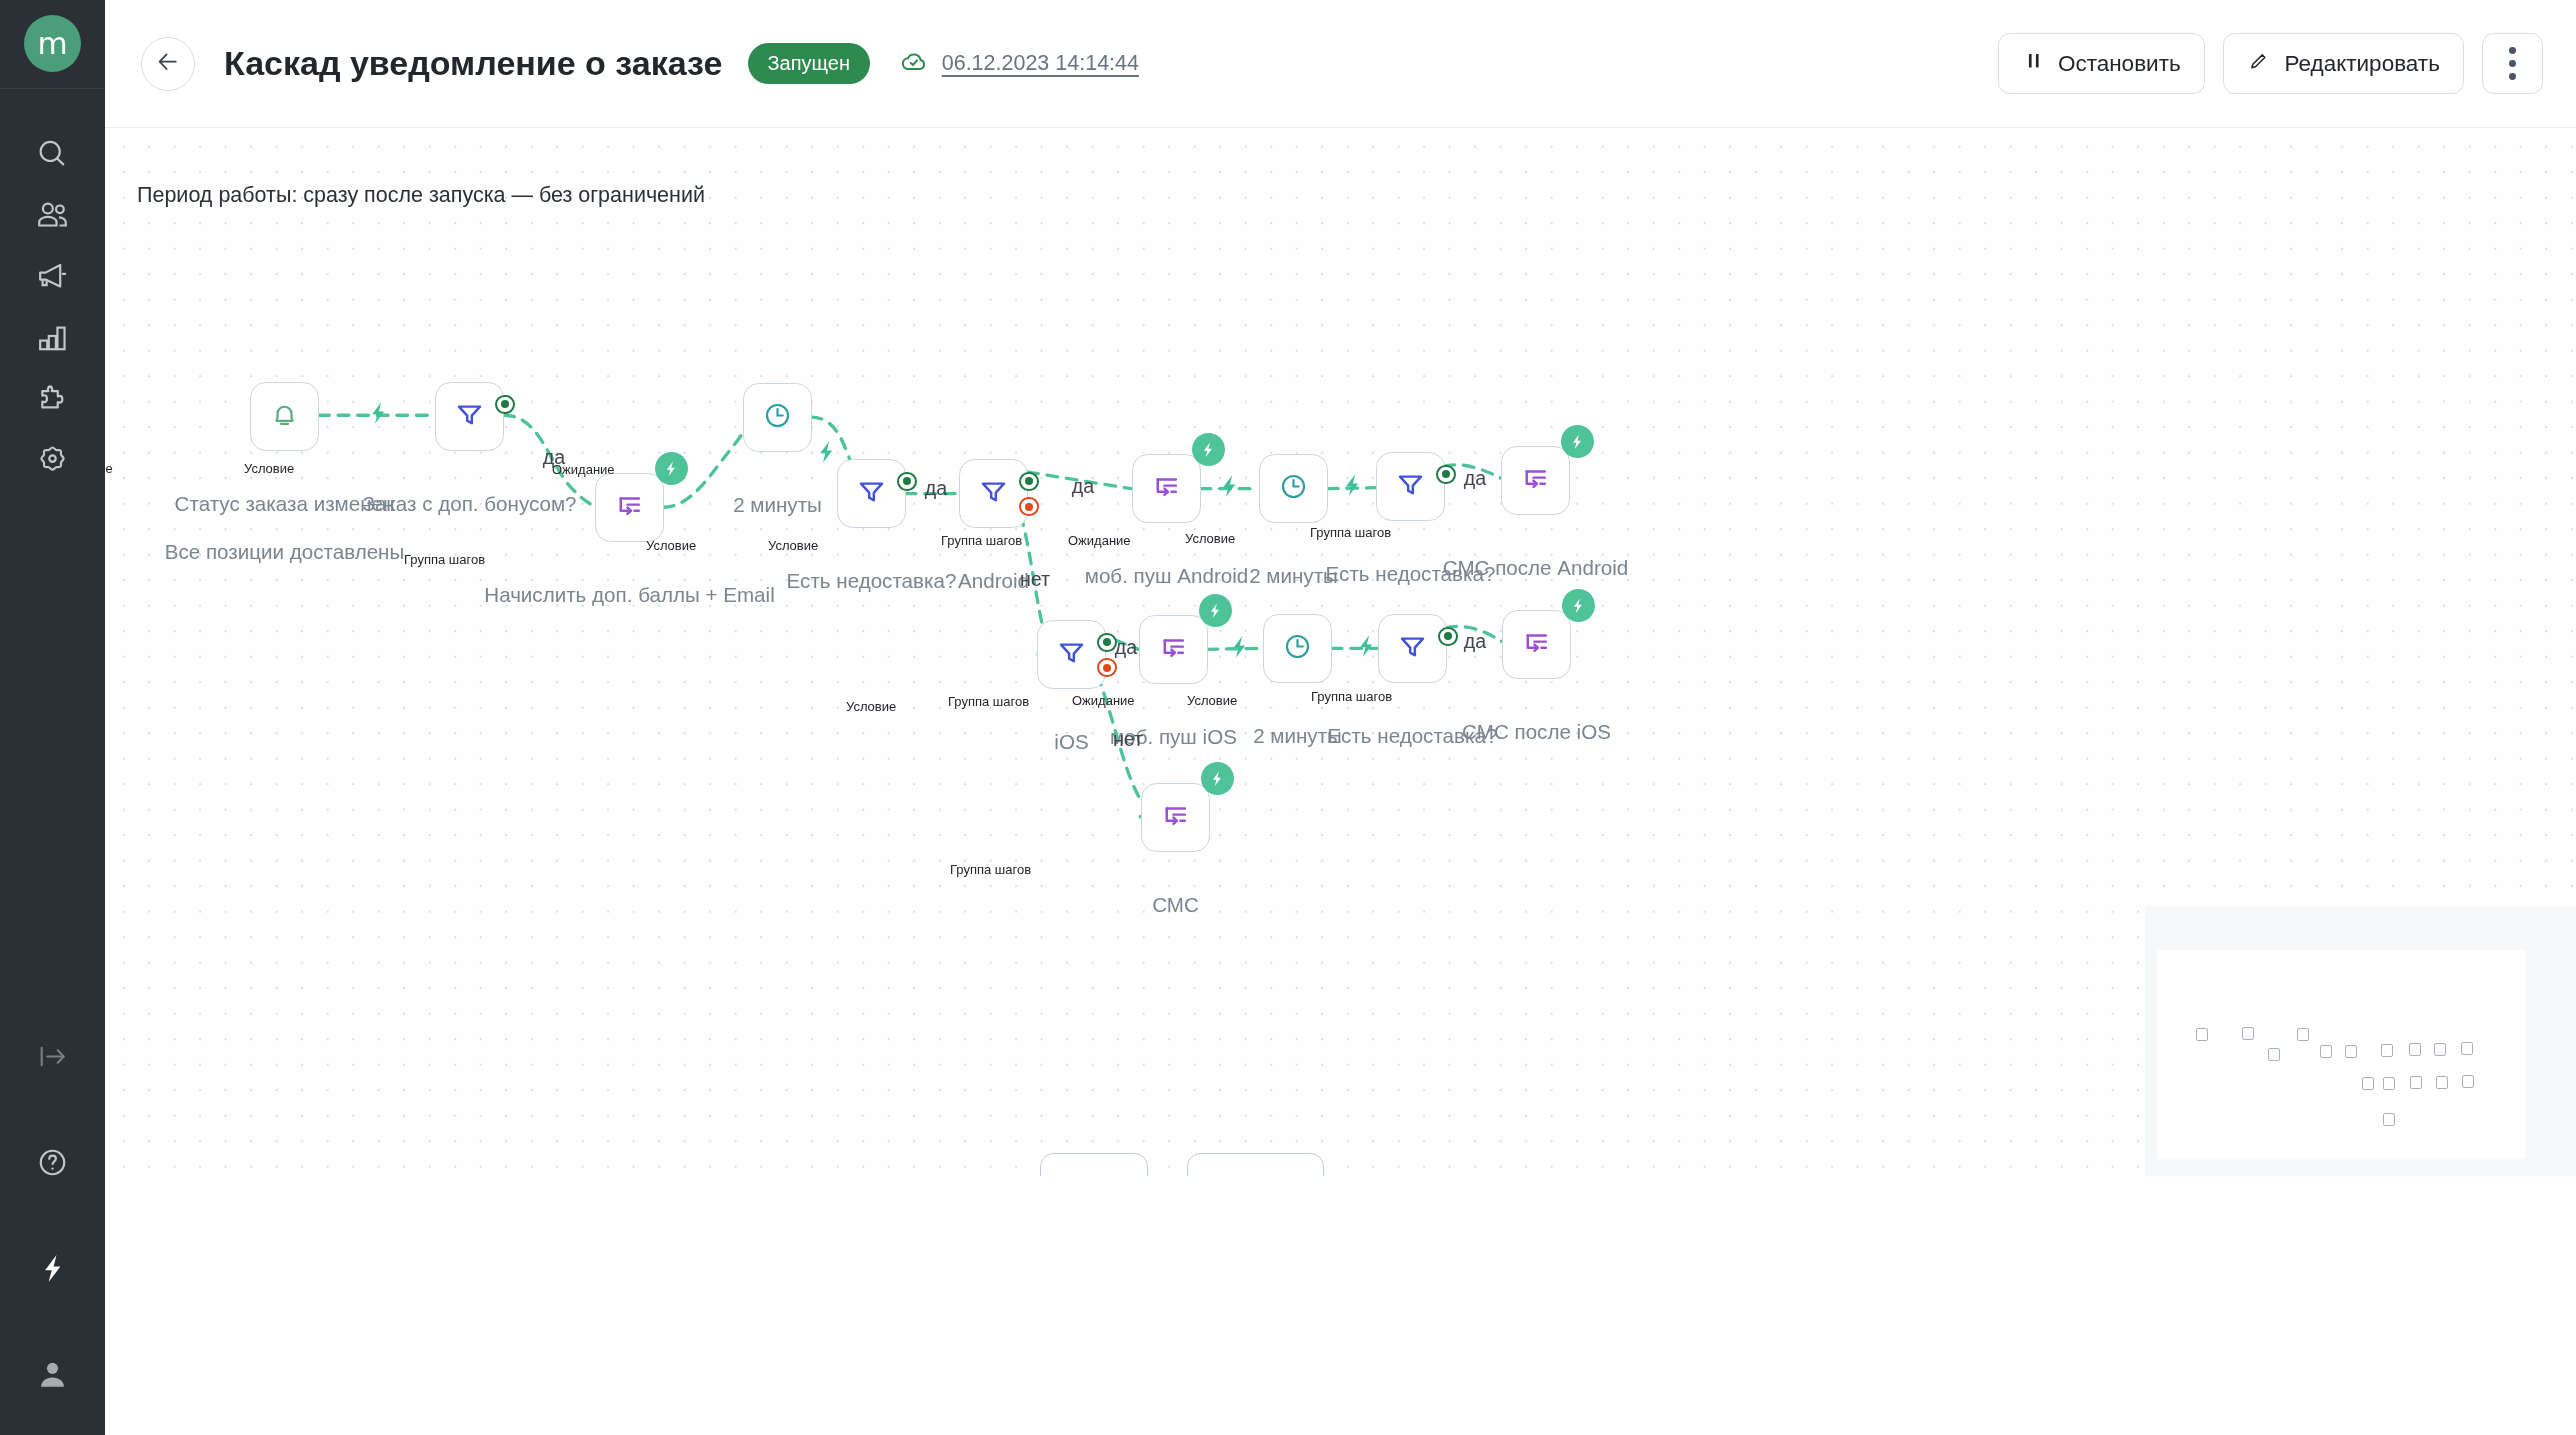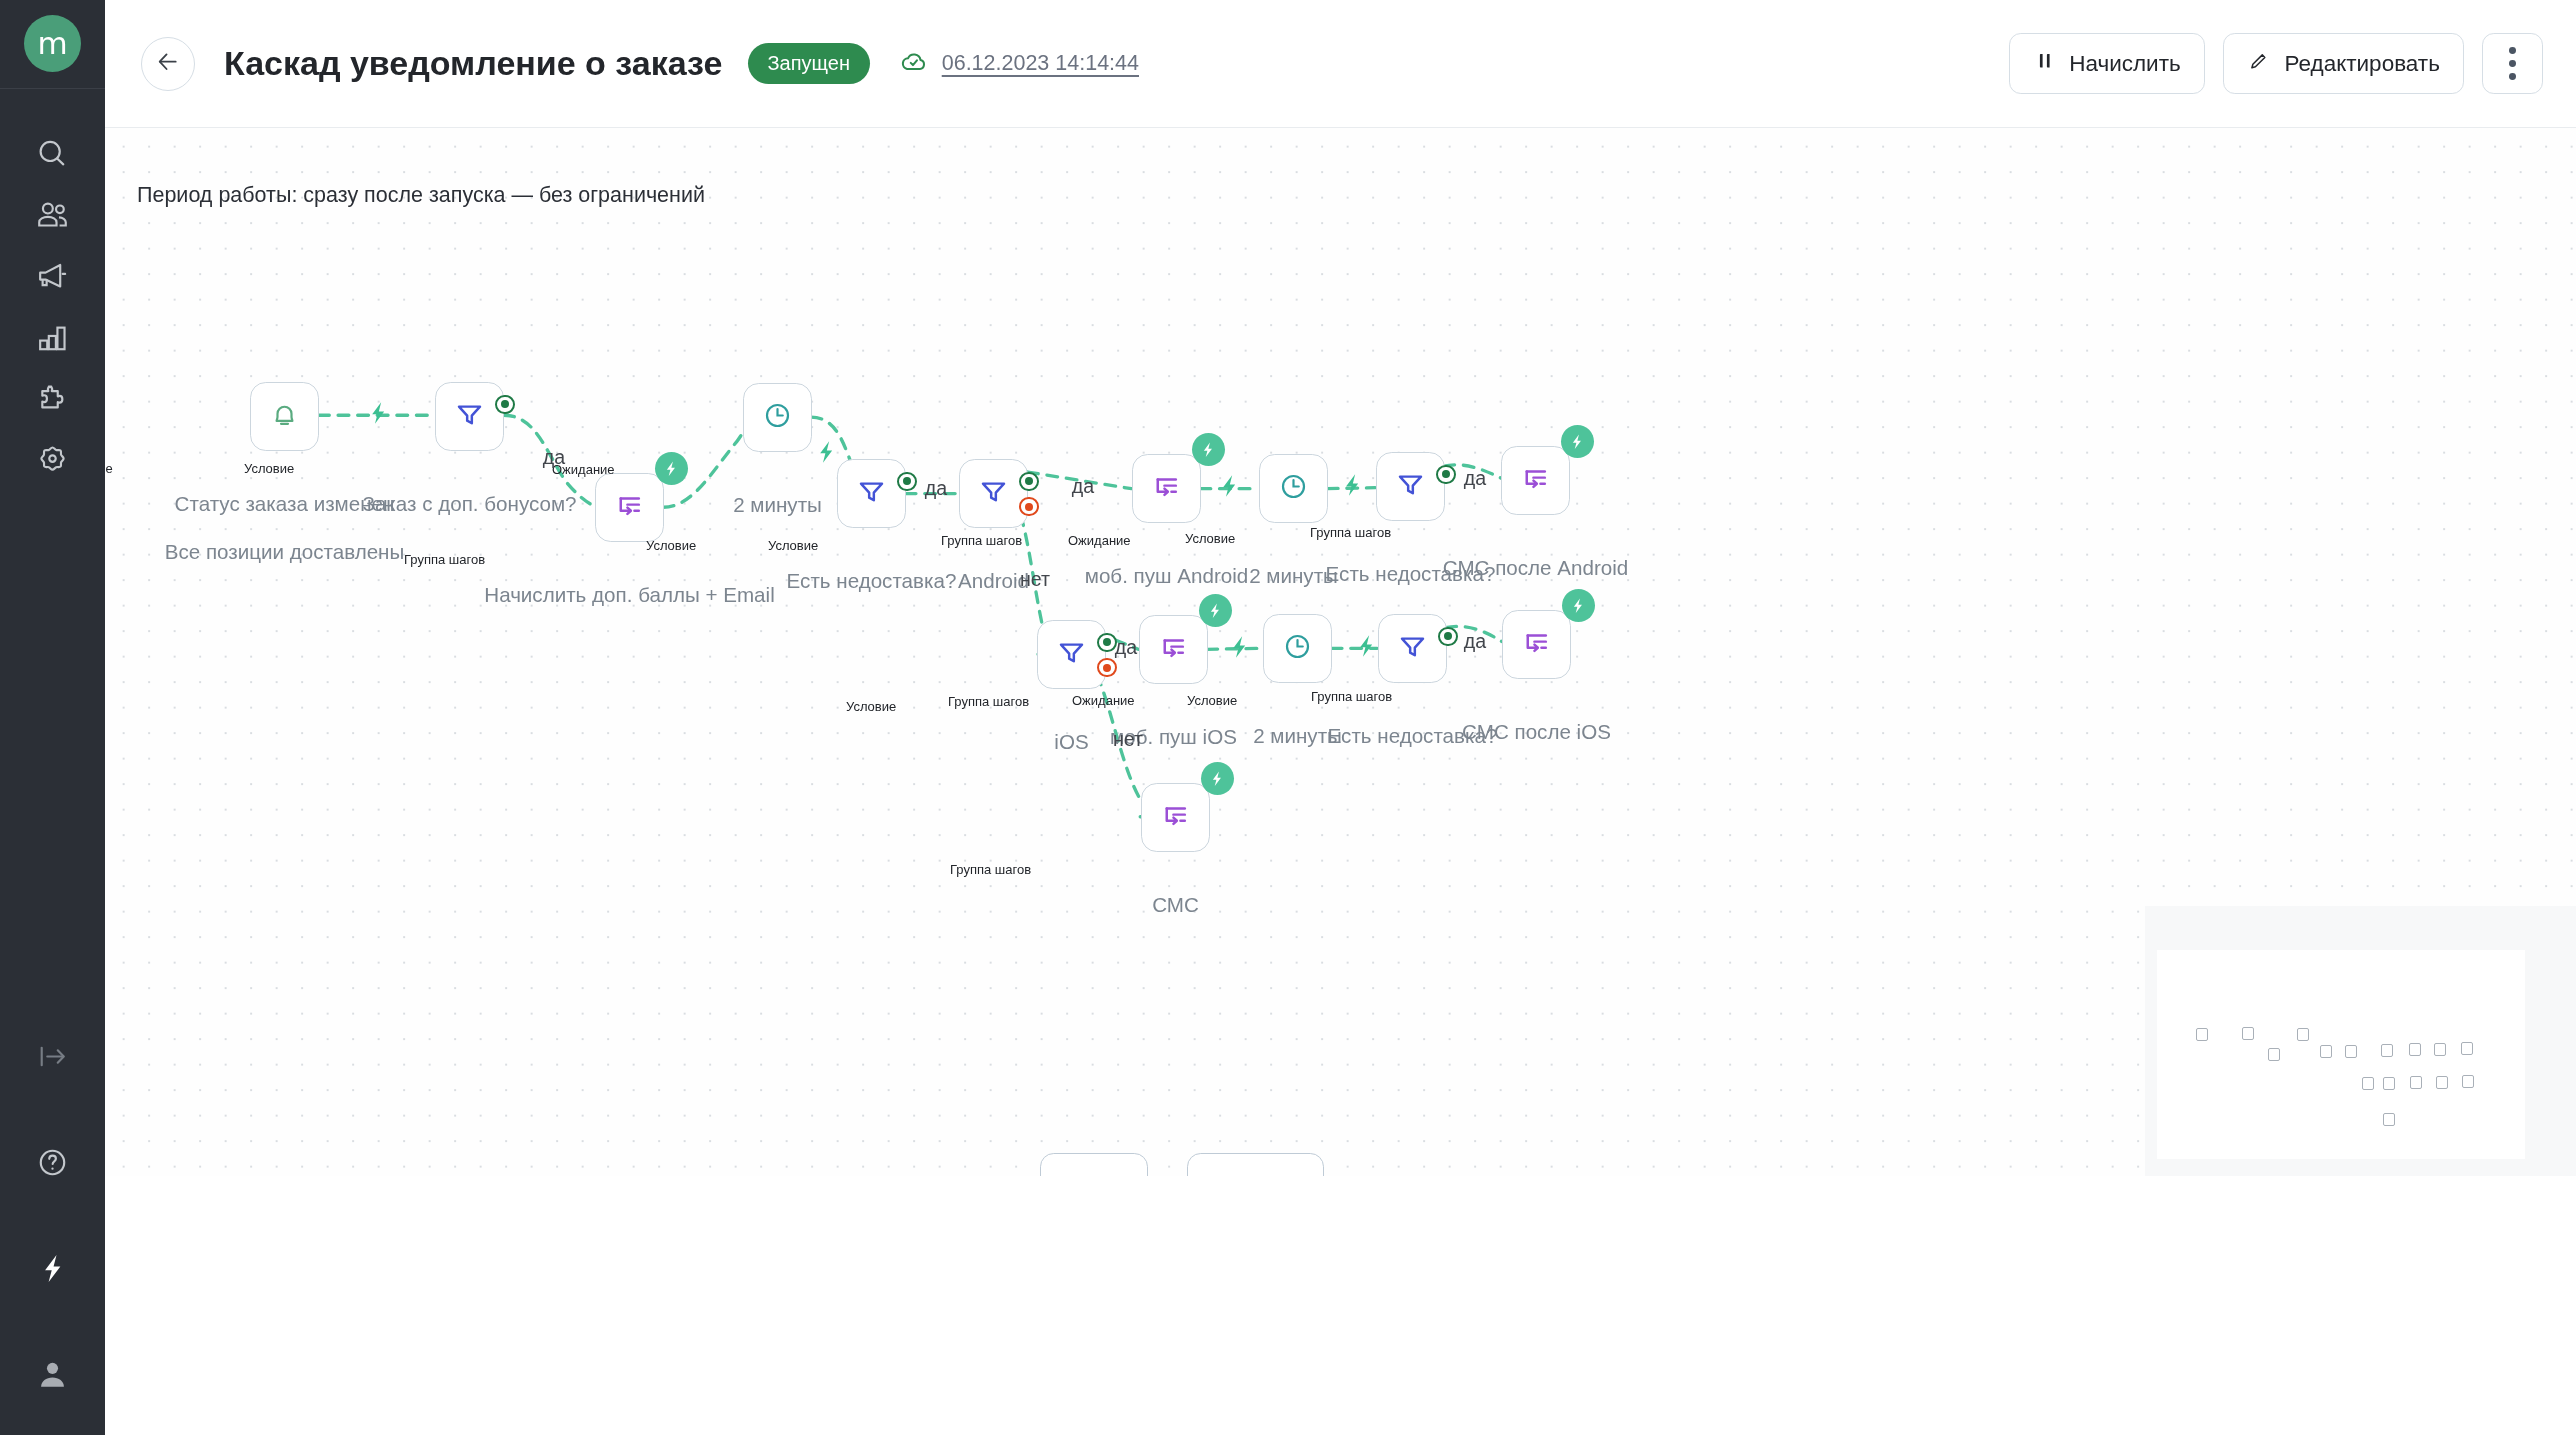--- a/index.html
+++ b/index.html
@@ -297,21 +297,21 @@
 
       <div class="header-spacer"></div>
 
       <div class="hbtn">
         <span>
           <svg width="21.5" height="23.5" viewBox="0 0 24 24" fill="none" stroke="#23262b" stroke-width="1.6" stroke-linecap="round">
             <path d="M7.4 5.2v13.6M7.4 5.2h1.4v13.6H7.4"></path>
             <path d="M15.2 5.2v13.6M15.2 5.2h1.4v13.6h-1.4"></path>
           </svg>
         </span>
-        <span>Начислить</span>
+        <span>Остановить</span>
       </div>
       <div class="hbtn">
         <span>
           <svg width="23.5" height="23.5" viewBox="0 0 24 24" fill="none" stroke="#23262b" stroke-width="1.5" stroke-linejoin="round">
             <path d="M5 19.2l1-3.6L15.6 6l2.6 2.6-9.6 9.6z"></path>
           </svg>
         </span>
         <span>Редактировать</span>
       </div>
       <div class="hbtn icon-only">

